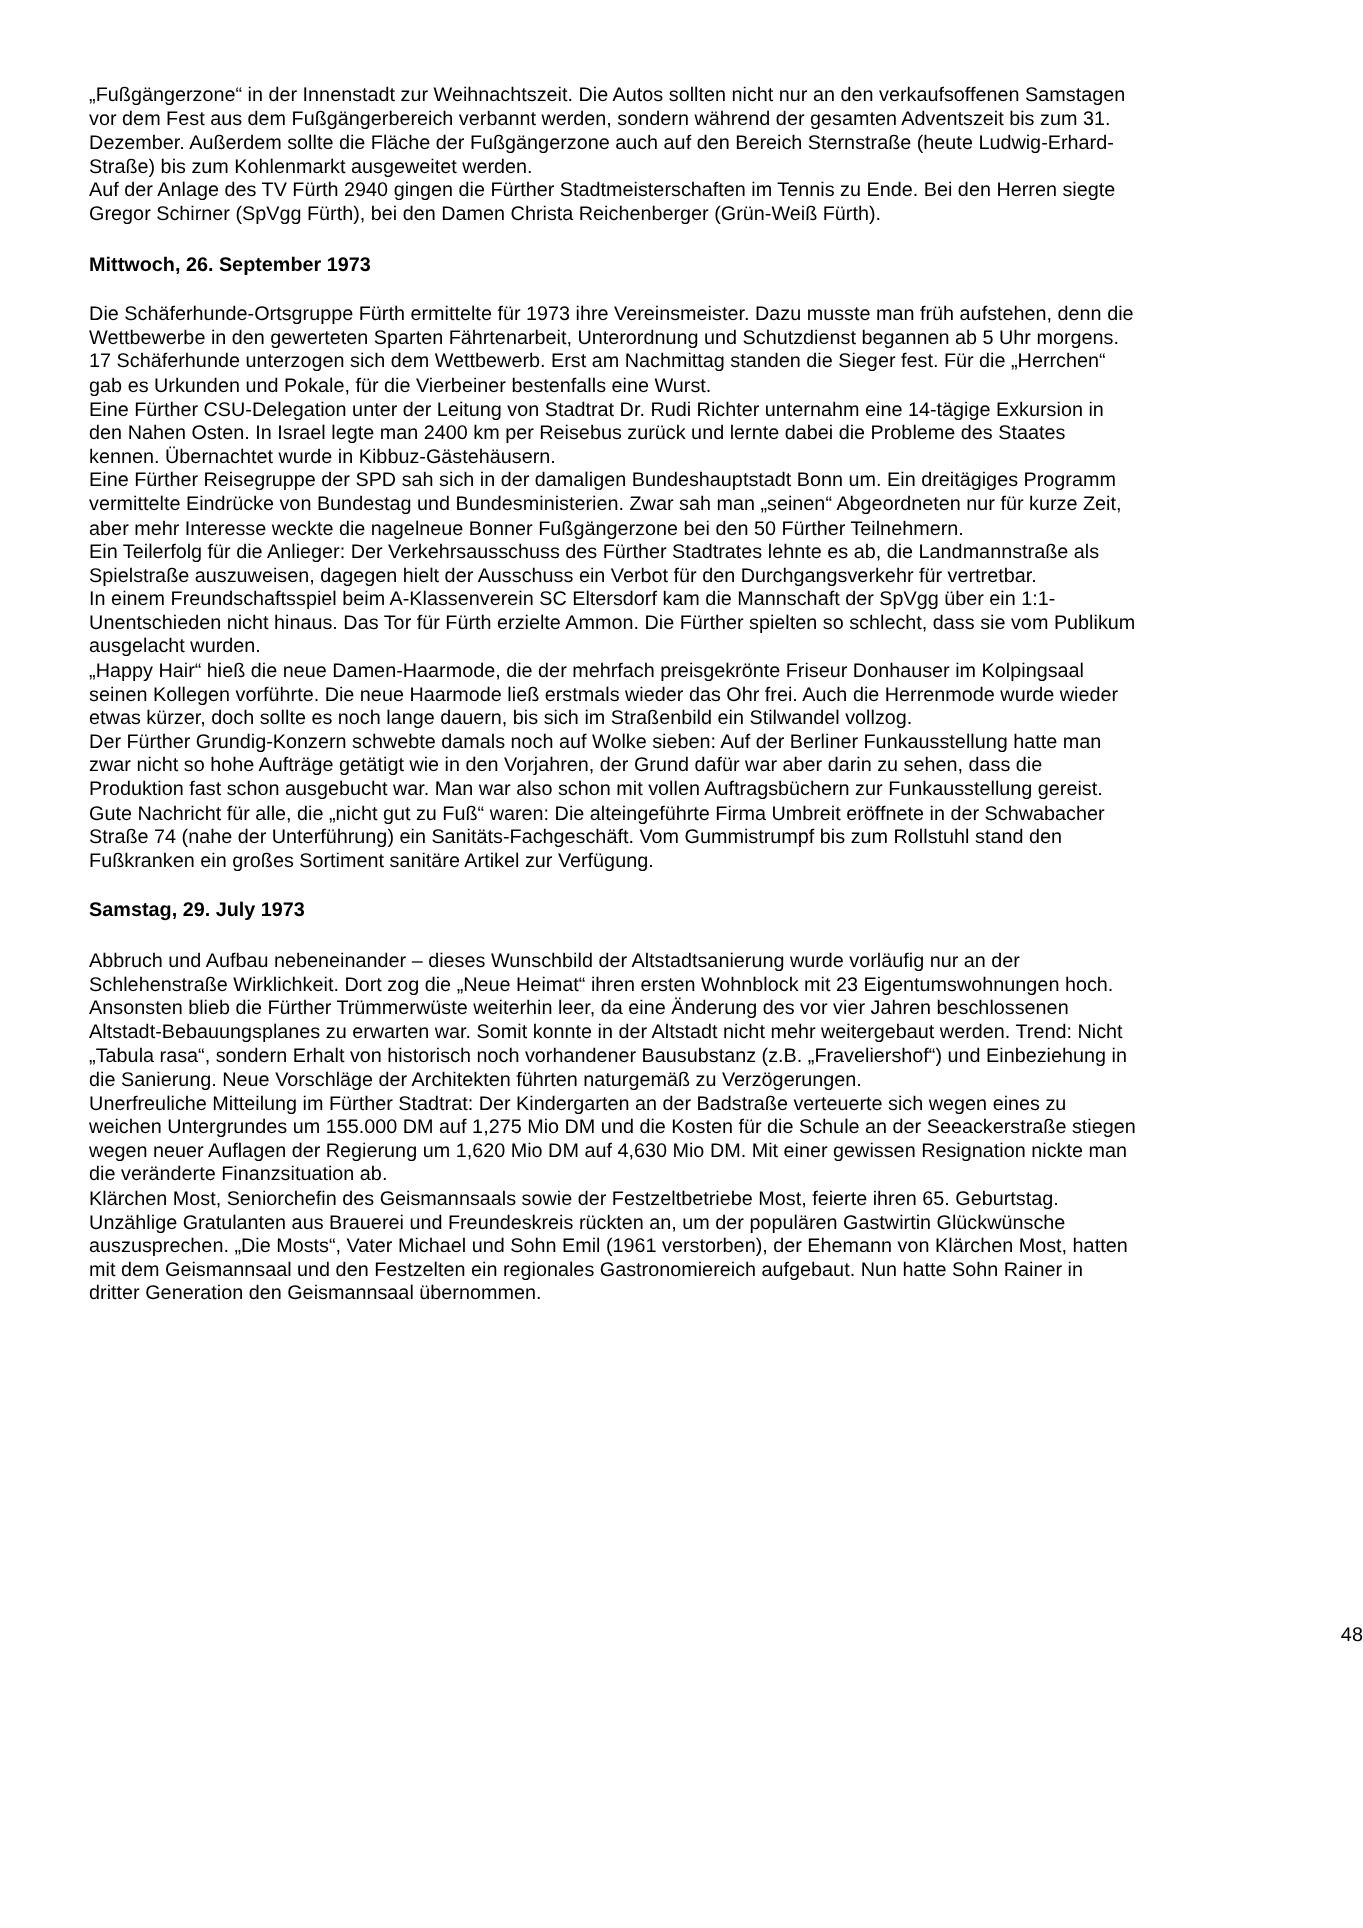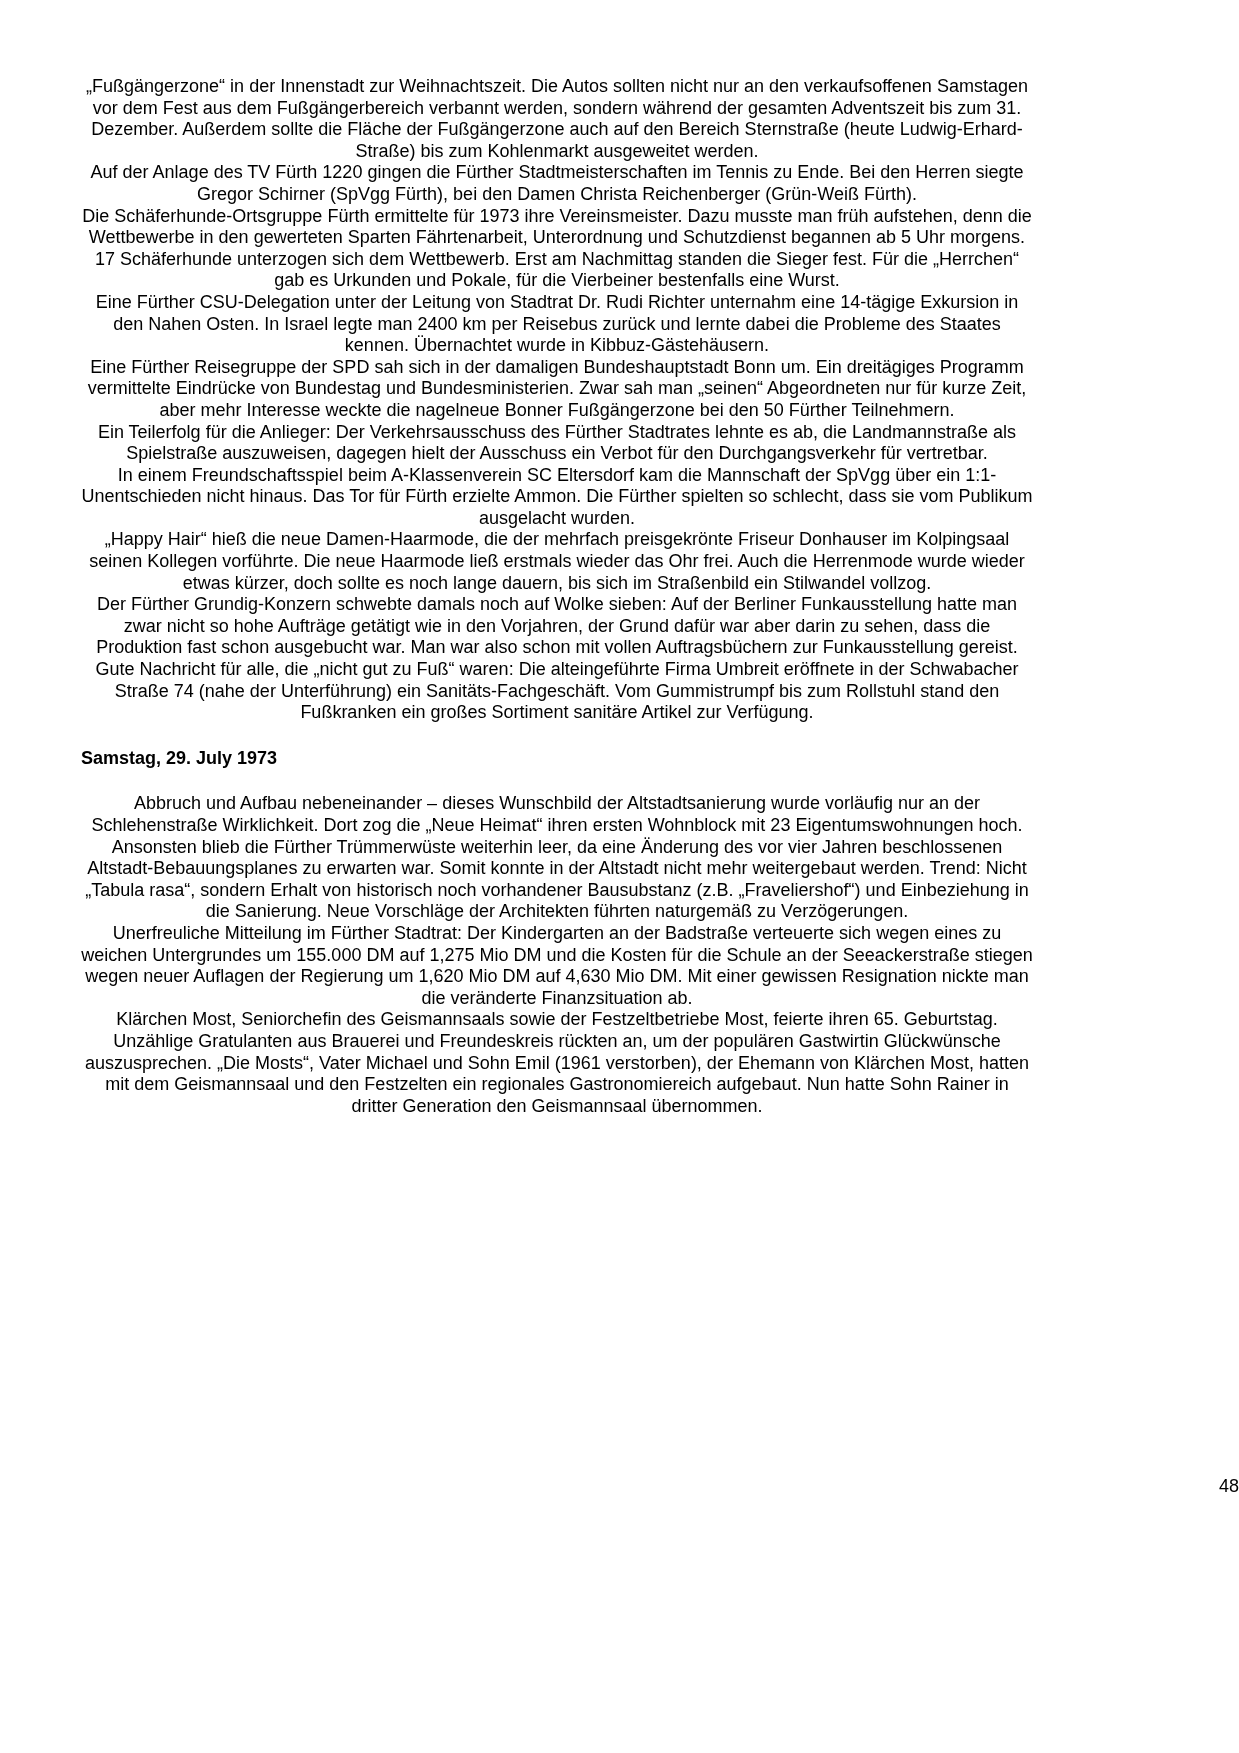--- a/index.html
+++ b/index.html
@@ -28,21 +28,20 @@
     left: 81px;
     top: 76px;
     width: 952px;
     font-size: 18px;
     line-height: 21.6px;
     text-align: left;
     letter-spacing: 0px;
   }
   .paragraph {
     margin: 0;
-    text-align: center;
   }
   .heading {
     font-weight: bold;
     margin: 24px 0 24px 0;
   }
   .page-number {
     position: absolute;
     top: 1476px;
     left: 0;
     width: 1239px;
@@ -50,21 +49,22 @@
     font-size: 18px;
     line-height: 21.6px;
   }
 </style>
 </head>
 <body>
 
 <div class="page">
   <div class="content" id="content">
       <div class="paragraph">„Fußgängerzone“ in der Innenstadt zur Weihnachtszeit. Die Autos sollten nicht nur an den verkaufsoffenen Samstagen vor dem Fest aus dem Fußgängerbereich verbannt werden, sondern während der gesamten Adventszeit bis zum 31. Dezember. Außerdem sollte die Fläche der Fußgängerzone auch auf den Bereich Sternstraße (heute Ludwig-Erhard-Straße) bis zum Kohlenmarkt ausgeweitet werden.</div>
-      <div class="paragraph">Auf der Anlage des TV Fürth 1220 gingen die Fürther Stadtmeisterschaften im Tennis zu Ende. Bei den Herren siegte Gregor Schirner (SpVgg Fürth), bei den Damen Christa Reichenberger (Grün-Weiß Fürth).</div>
+      <div class="paragraph">Auf der Anlage des TV Fürth 2940 gingen die Fürther Stadtmeisterschaften im Tennis zu Ende. Bei den Herren siegte Gregor Schirner (SpVgg Fürth), bei den Damen Christa Reichenberger (Grün-Weiß Fürth).</div>
+      <div class="heading">Mittwoch, 26. September 1973</div>
       <div class="paragraph">Die Schäferhunde-Ortsgruppe Fürth ermittelte für 1973 ihre Vereinsmeister. Dazu musste man früh aufstehen, denn die Wettbewerbe in den gewerteten Sparten Fährtenarbeit, Unterordnung und Schutzdienst begannen ab 5 Uhr morgens. 17 Schäferhunde unterzogen sich dem Wettbewerb. Erst am Nachmittag standen die Sieger fest. Für die „Herrchen“ gab es Urkunden und Pokale, für die Vierbeiner bestenfalls eine Wurst.</div>
       <div class="paragraph">Eine Fürther CSU-Delegation unter der Leitung von Stadtrat Dr. Rudi Richter unternahm eine 14-tägige Exkursion in den Nahen Osten. In Israel legte man 2400 km per Reisebus zurück und lernte dabei die Probleme des Staates kennen. Übernachtet wurde in Kibbuz-Gästehäusern.</div>
       <div class="paragraph">Eine Fürther Reisegruppe der SPD sah sich in der damaligen Bundeshauptstadt Bonn um. Ein dreitägiges Programm vermittelte Eindrücke von Bundestag und Bundesministerien. Zwar sah man „seinen“ Abgeordneten nur für kurze Zeit, aber mehr Interesse weckte die nagelneue Bonner Fußgängerzone bei den 50 Fürther Teilnehmern.</div>
       <div class="paragraph">Ein Teilerfolg für die Anlieger: Der Verkehrsausschuss des Fürther Stadtrates lehnte es ab, die Landmannstraße als Spielstraße auszuweisen, dagegen hielt der Ausschuss ein Verbot für den Durchgangsverkehr für vertretbar.</div>
       <div class="paragraph">In einem Freundschaftsspiel beim A-Klassenverein SC Eltersdorf kam die Mannschaft der SpVgg über ein 1:1-Unentschieden nicht hinaus. Das Tor für Fürth erzielte Ammon. Die Fürther spielten so schlecht, dass sie vom Publikum ausgelacht wurden.</div>
       <div class="paragraph">„Happy Hair“ hieß die neue Damen-Haarmode, die der mehrfach preisgekrönte Friseur Donhauser im Kolpingsaal seinen Kollegen vorführte. Die neue Haarmode ließ erstmals wieder das Ohr frei. Auch die Herrenmode wurde wieder etwas kürzer, doch sollte es noch lange dauern, bis sich im Straßenbild ein Stilwandel vollzog.</div>
       <div class="paragraph">Der Fürther Grundig-Konzern schwebte damals noch auf Wolke sieben: Auf der Berliner Funkausstellung hatte man zwar nicht so hohe Aufträge getätigt wie in den Vorjahren, der Grund dafür war aber darin zu sehen, dass die Produktion fast schon ausgebucht war. Man war also schon mit vollen Auftragsbüchern zur Funkausstellung gereist.</div>
       <div class="paragraph">Gute Nachricht für alle, die „nicht gut zu Fuß“ waren: Die alteingeführte Firma Umbreit eröffnete in der Schwabacher Straße 74 (nahe der Unterführung) ein Sanitäts-Fachgeschäft. Vom Gummistrumpf bis zum Rollstuhl stand den Fußkranken ein großes Sortiment sanitäre Artikel zur Verfügung.</div>
       <div class="heading">Samstag, 29. July 1973</div>
       <div class="paragraph">Abbruch und Aufbau nebeneinander – dieses Wunschbild der Altstadtsanierung wurde vorläufig nur an der Schlehenstraße Wirklichkeit. Dort zog die „Neue Heimat“ ihren ersten Wohnblock mit 23 Eigentumswohnungen hoch. Ansonsten blieb die Fürther Trümmerwüste weiterhin leer, da eine Änderung des vor vier Jahren beschlossenen Altstadt-Bebauungsplanes zu erwarten war. Somit konnte in der Altstadt nicht mehr weitergebaut werden. Trend: Nicht „Tabula rasa“, sondern Erhalt von historisch noch vorhandener Bausubstanz (z.B. „Fraveliershof“) und Einbeziehung in die Sanierung. Neue Vorschläge der Architekten führten naturgemäß zu Verzögerungen.</div>

